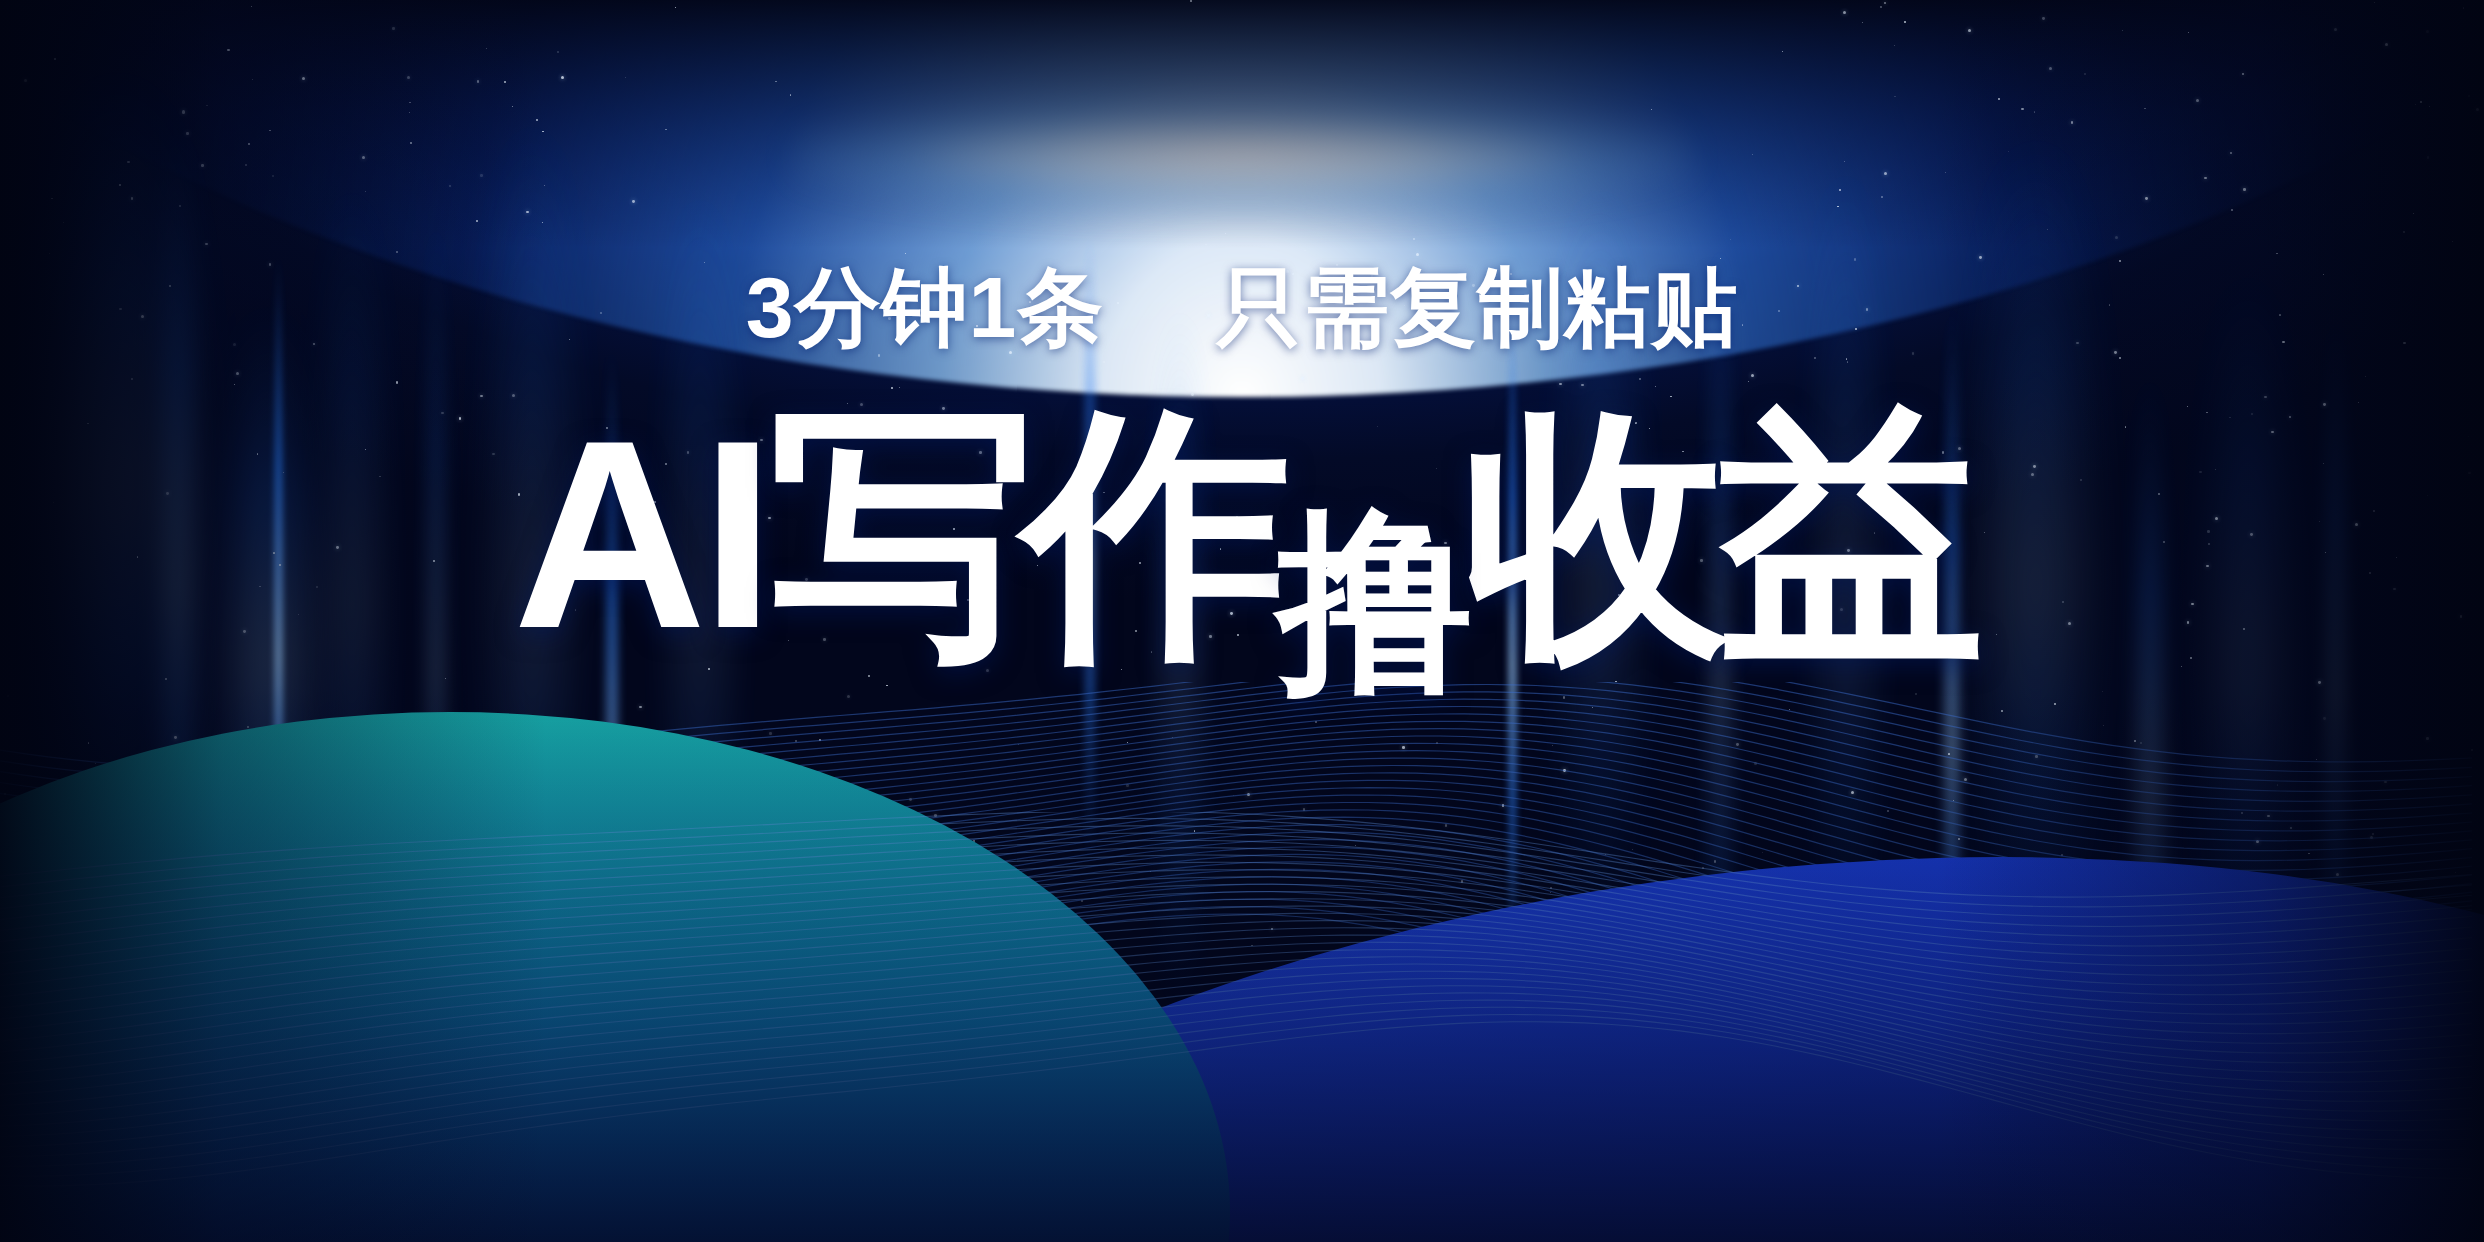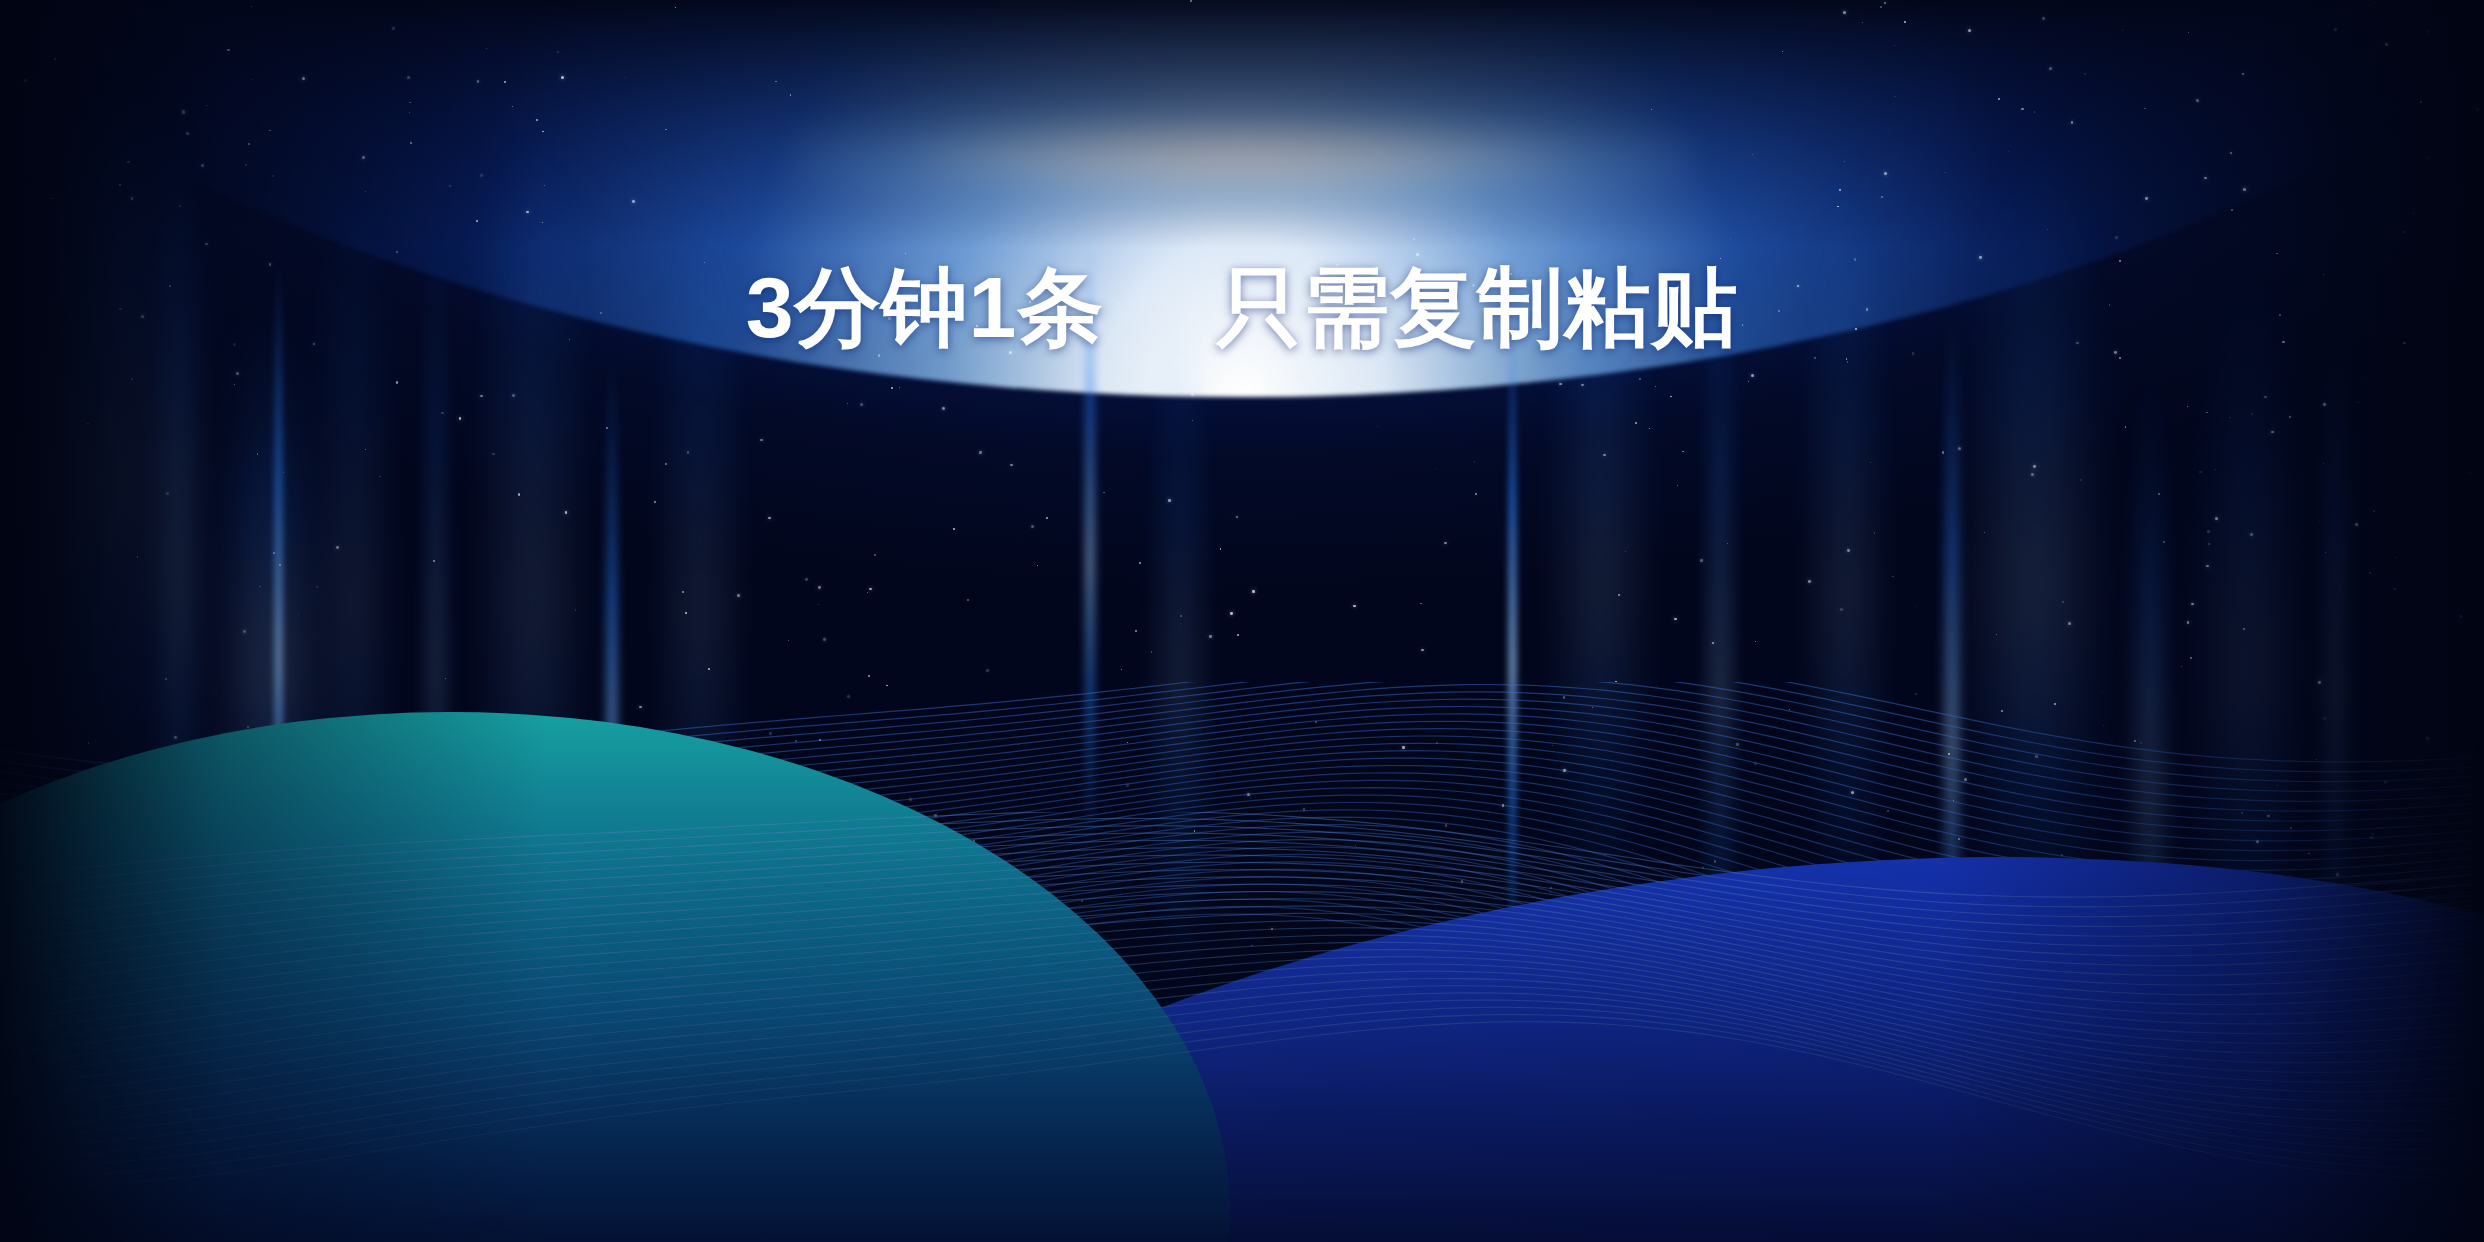--- a/index.html
+++ b/index.html
@@ -788,16 +788,19 @@
   <div class="layer bg-vignette"></div>
 
   <div class="content">
 
     <div class="tagline">
       <span>3分钟1条</span>
       <span class="gap"></span>
       <span>只需复制粘贴</span>
     </div>
 
+    <div class="headline">
+      <span class="ai">AI</span><span class="big">写作</span><span class="small">撸</span><span class="big">收益</span>
+    </div>
 
 
   </div>
 </div>
 
 </body></html>

